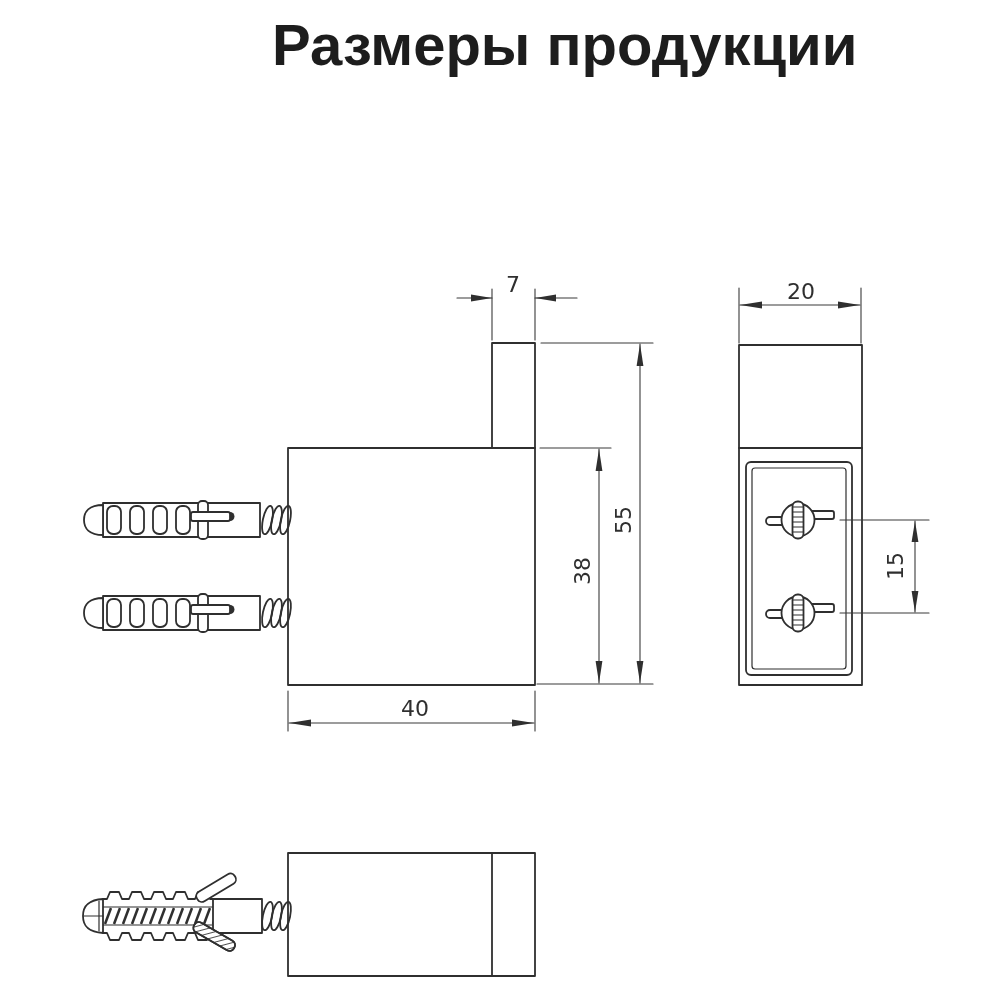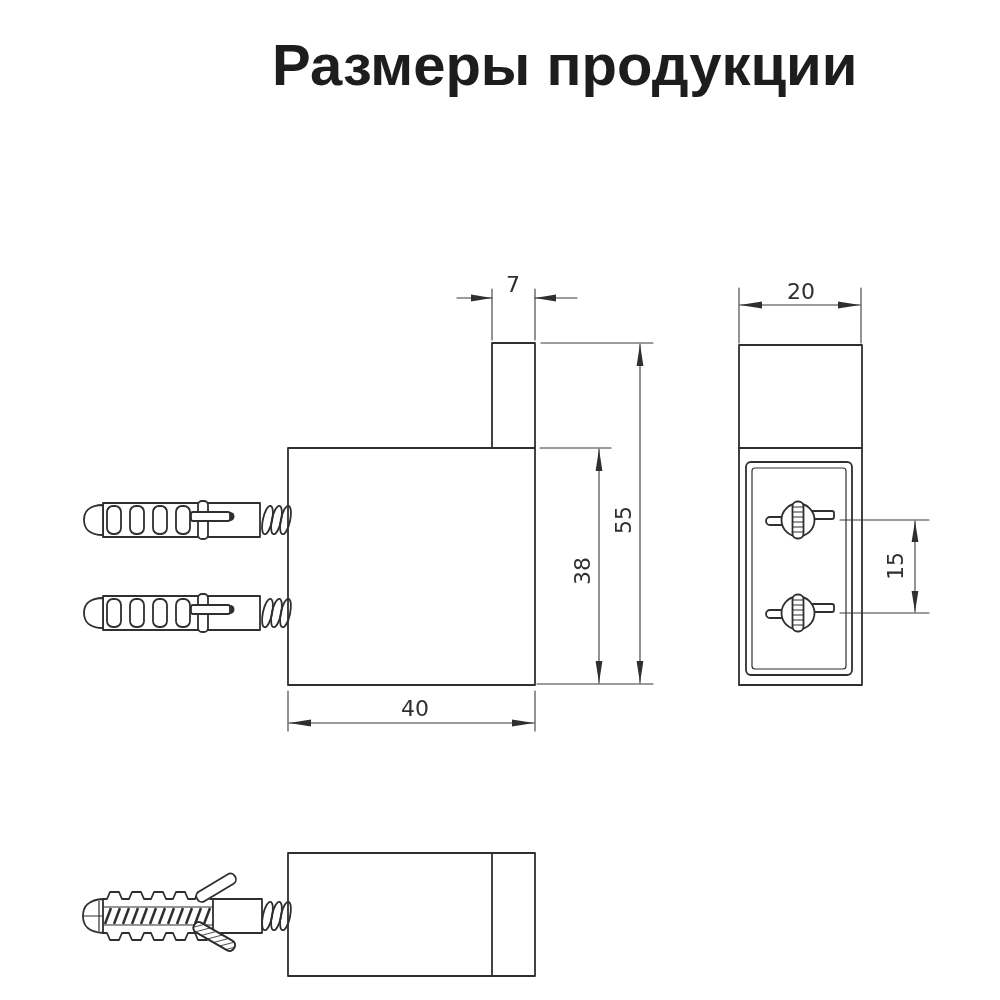--- a/index.html
+++ b/index.html
@@ -3,21 +3,21 @@
 <meta charset="utf-8">
 <style>
   html,body{margin:0;padding:0;}
   body{
     width:1000px;height:1000px;background:#ffffff;position:relative;overflow:hidden;
     font-family:"Liberation Sans",sans-serif;
   }
   .page-title{
     position:absolute;left:272px;top:12px;
     font-size:58px;font-weight:600;color:#1d1d1d;line-height:1.15;
-    letter-spacing:0px;white-space:nowrap;margin-top:20px;
+    letter-spacing:0px;white-space:nowrap;
   }
   svg{position:absolute;left:0;top:0;}
   .ln{stroke:#2f2f2f;stroke-width:1.8;fill:none;stroke-linecap:round;stroke-linejoin:round;}
   .lnf{stroke:#2f2f2f;stroke-width:1.8;fill:#ffffff;stroke-linejoin:round;}
   .thin{stroke:#2f2f2f;stroke-width:1.2;fill:none;stroke-linecap:round;}
   .dim{stroke:#3a3a3a;stroke-width:1.1;fill:none;stroke-linecap:round;}
   .arr{fill:#2f2f2f;stroke:none;}
   .dimtxt{font-family:"DejaVu Sans",sans-serif;font-size:22px;fill:#2f2f2f;}
 </style>
 </head>

